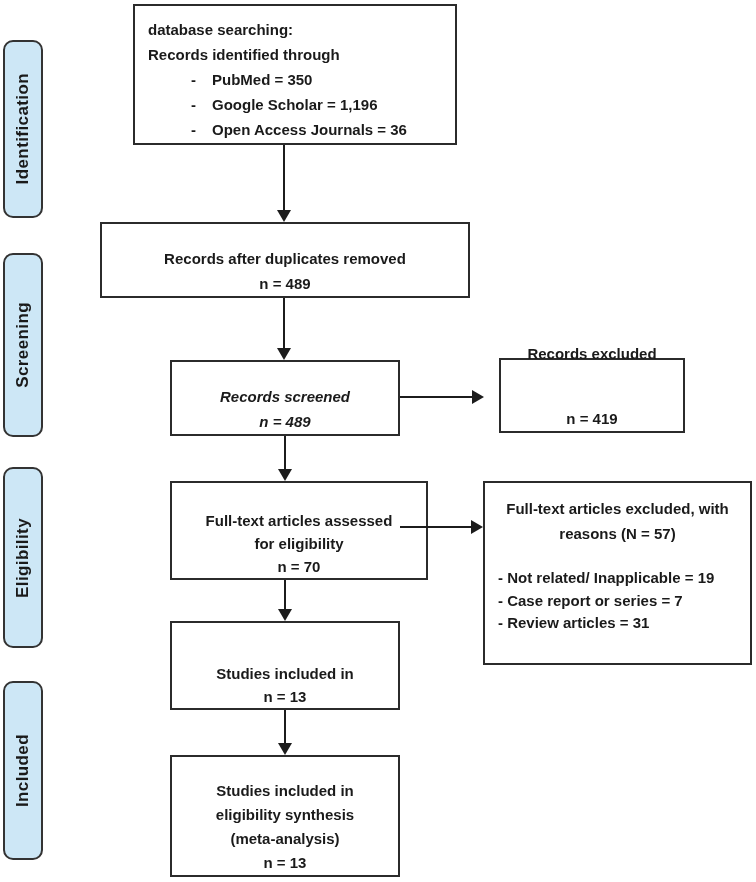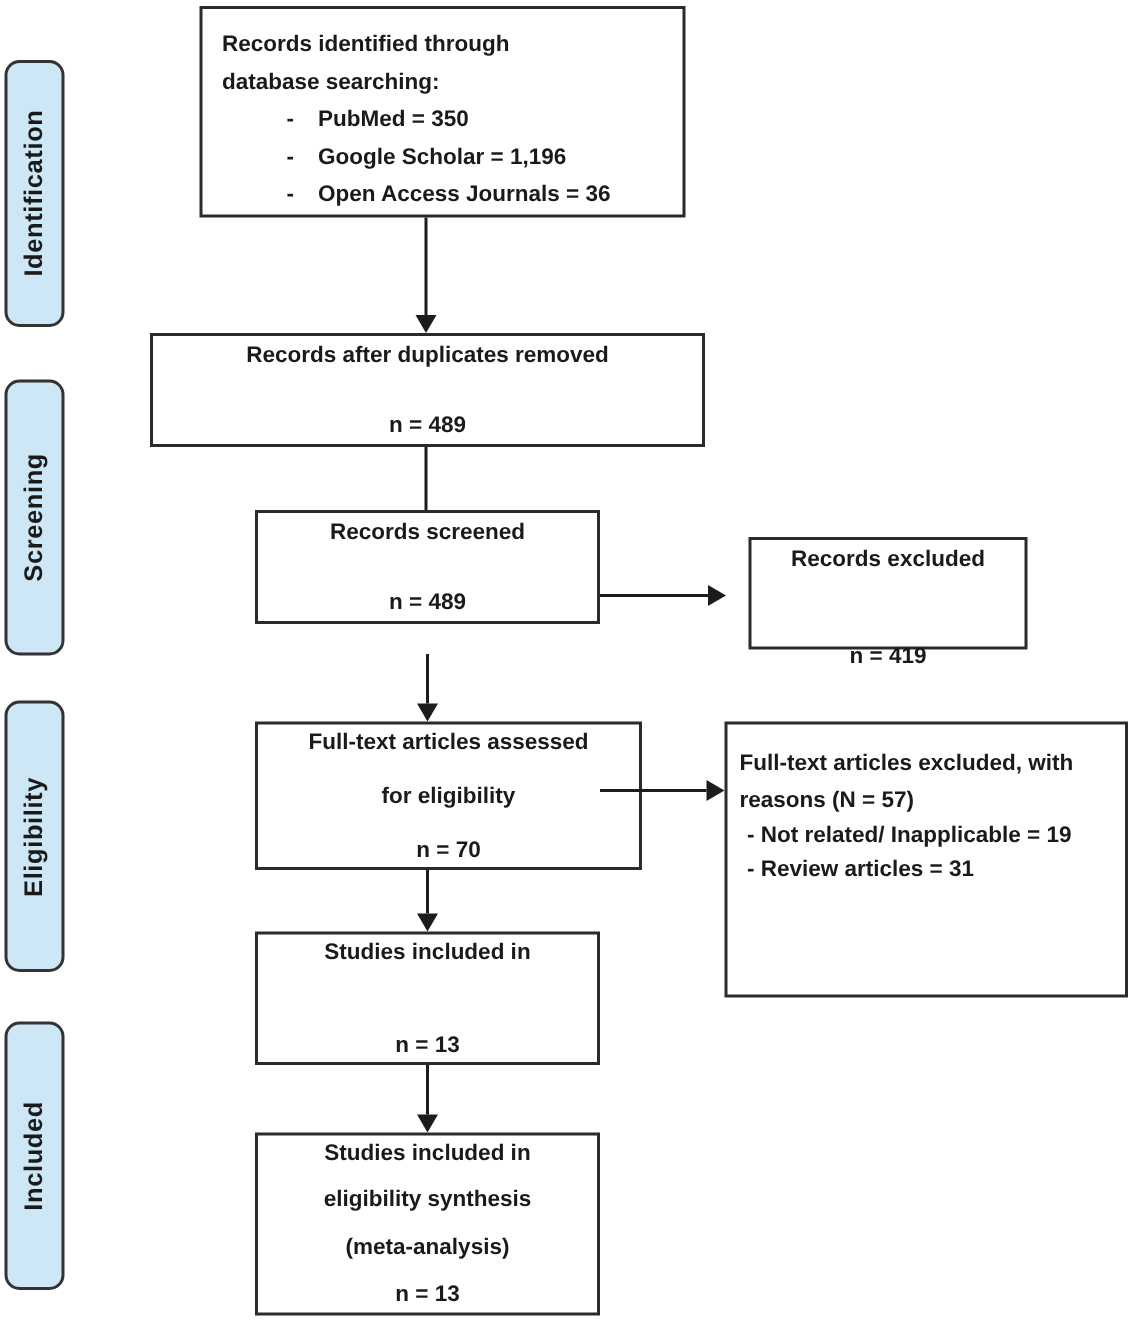--- a/index.html
+++ b/index.html
@@ -36,33 +36,33 @@
   .box{
     position:absolute;
     background:#ffffff;
     border:2px solid #2b2b2b;
     box-sizing:border-box;
     font-size:15px;font-weight:600;
     line-height:25px;
   }
   .box.centered{
     display:flex;flex-direction:column;
-    justify-content:space-between;align-items:center;
+    justify-content:flex-end;align-items:center;
     text-align:center;
   }
   .box-identified{left:133px;top:4px;width:324px;height:141px;padding:11px 6px 0 13px;}
   .bullet-row{display:flex;padding-left:30px;}
   .bullet-dash{display:inline-block;width:34px;flex:0 0 34px;text-align:left;padding-left:13px;box-sizing:border-box;}
   .box-duplicates{left:100px;top:222px;width:370px;height:76px;}
-  .box-screened{left:170px;top:340px;width:230px;height:76px;}
+  .box-screened{left:170px;top:360px;width:230px;height:76px;font-style:italic;}
   .box-records-excluded{left:499px;top:358px;width:186px;height:75px;gap:40px;}
   .box-fulltext-assessed{left:170px;top:481px;width:258px;height:99px;line-height:23px;}
   .box-fulltext-excluded{left:483px;top:481px;width:269px;height:184px;padding:13px 8px 0 8px;}
-  .box-fulltext-excluded .title-line{text-align:left;}
-  .reason-list{text-align:left;padding-left:5px;line-height:22.5px;}
+  .box-fulltext-excluded .title-line{text-align:center;}
+  .reason-list{margin-top:21px;text-align:left;padding-left:5px;line-height:22.5px;}
   .box-qualitative{left:170px;top:621px;width:230px;height:89px;line-height:23px;}
   .box-quantitative{left:170px;top:755px;width:230px;height:122px;line-height:24px;}
 
   
   .vline{position:absolute;width:2px;background:#1c1c1c;}
   .hline{position:absolute;height:2px;background:#1c1c1c;}
   .head-down{
     position:absolute;width:0;height:0;
     border-left:7px solid transparent;
     border-right:7px solid transparent;
@@ -101,22 +101,22 @@
     <span class="stage-text">Screening</span>
   </div>
   <div class="stage stage-eligibility">
     <span class="stage-text">Eligibility</span>
   </div>
   <div class="stage stage-included">
     <span class="stage-text">Included</span>
   </div>
 
   <div class="box box-identified">
+    <div>database searching:</div>
     <div>Records identified through</div>
-    <div>database searching:</div>
     <div class="bullet-row">
       <span class="bullet-dash">-</span>
       <span>PubMed = 350</span>
     </div>
     <div class="bullet-row">
       <span class="bullet-dash">-</span>
       <span>Google Scholar = 1,196</span>
     </div>
     <div class="bullet-row">
       <span class="bullet-dash">-</span>
@@ -158,20 +158,21 @@
   </div>
 
   <div class="hline h2-line"></div>
   <div class="head-right h2-head"></div>
 
   <div class="box box-fulltext-excluded">
     <div class="title-line">Full-text articles excluded, with</div>
     <div class="title-line">reasons (N = 57)</div>
     <div class="reason-list">
       <div>- Not related/ Inapplicable = 19</div>
+      <div>- Case report or series = 7</div>
       <div>- Review articles = 31</div>
     </div>
   </div>
 
   <div class="vline a4-line"></div>
   <div class="head-down a4-head"></div>
 
   <div class="box centered box-qualitative">
     <div>Studies included in</div>
     <div>n = 13</div>

